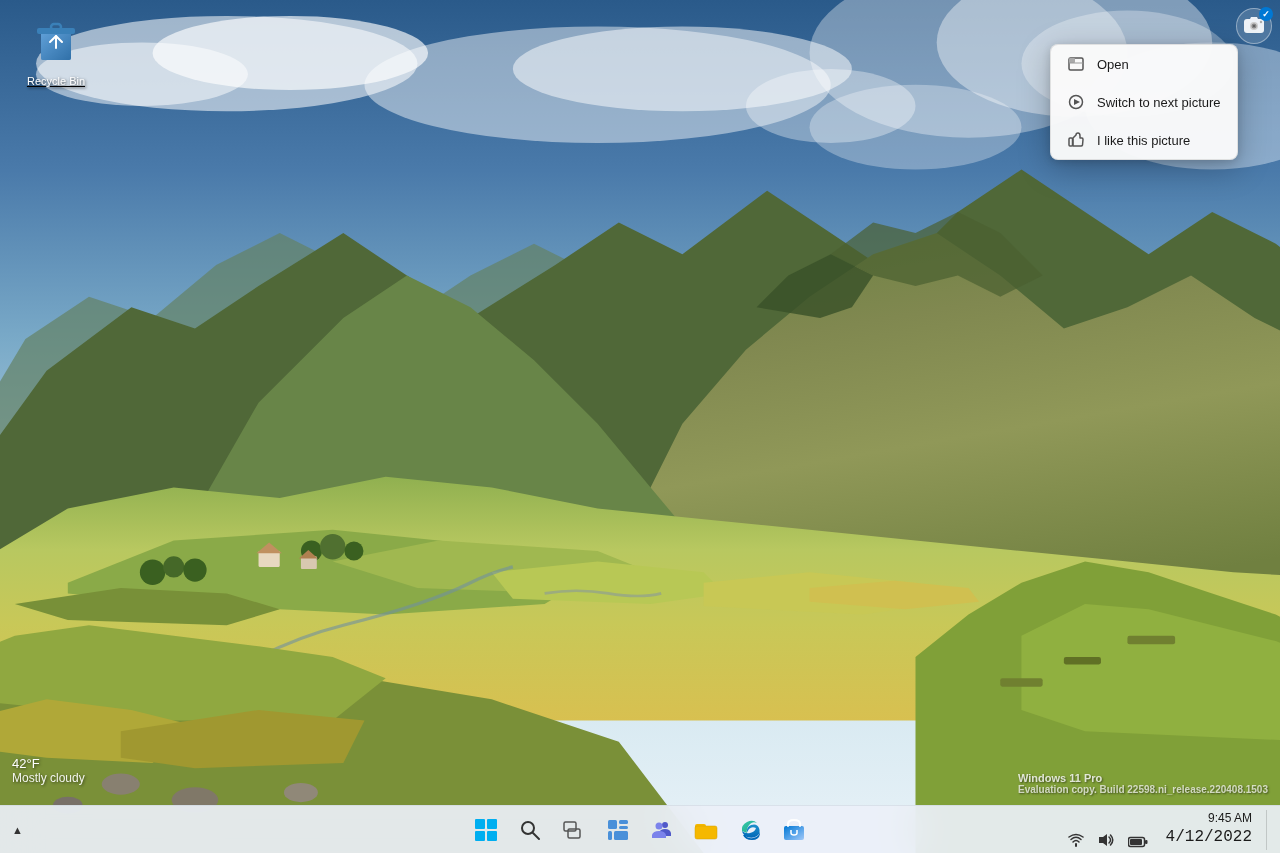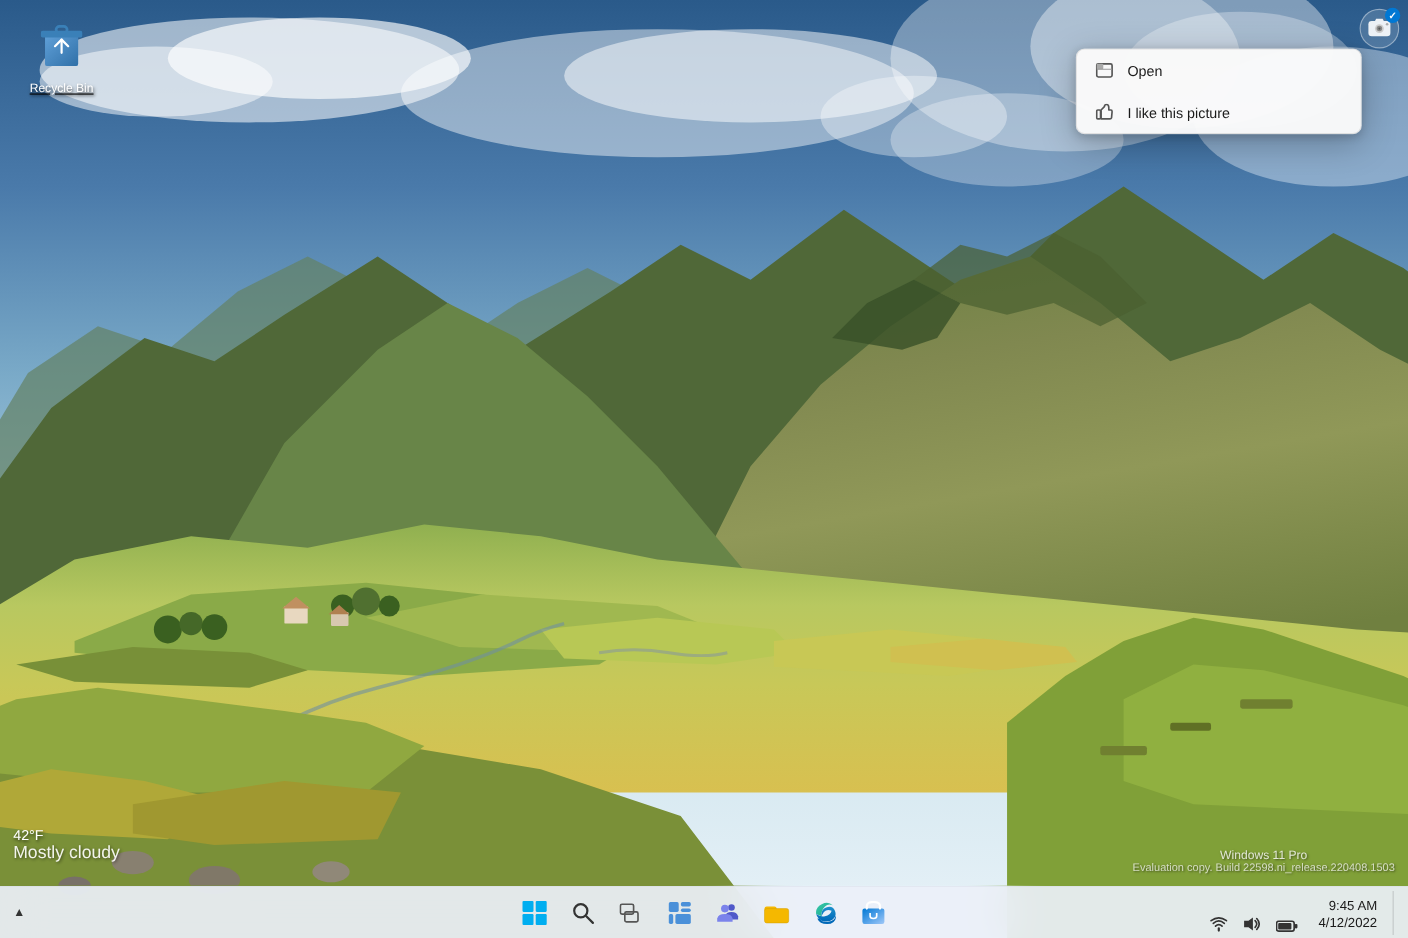--- a/index.html
+++ b/index.html
@@ -156,23 +156,24 @@
       min-width: 70px;
     }
 
     .clock-time {
       font-size: 12px;
       color: #1a1a1a;
       font-weight: 400;
       line-height: 1.3;
     }
     .clock-date {
-      font-size: 12px;
+      font-size: 16px;
       color: #1a1a1a;
       line-height: 1.3;
+      font-family: Liberation Mono, monospace;
     }
 
     
     .recycle-bin {
       position: absolute;
       top: 16px;
       left: 20px;
       display: flex;
       flex-direction: column;
       align-items: center;
@@ -209,21 +210,21 @@
       justify-content: center;
       cursor: pointer;
       border: 1.5px solid rgba(255,255,255,0.4);
     }
 
     
     .context-menu {
       position: absolute;
       top: 44px;
       right: 42px;
-      width: 260px;
+      width: 188px;
       background: rgba(250, 250, 250, 0.97);
       border-radius: 8px;
       box-shadow: 0 8px 32px rgba(0,0,0,0.25), 0 2px 8px rgba(0,0,0,0.15);
       overflow: hidden;
       border: 1px solid rgba(200,200,200,0.5);
     }
 
     .context-menu-item {
       display: flex;
       align-items: center;
@@ -242,22 +243,23 @@
       justify-content: center;
       font-size: 15px;
       flex-shrink: 0;
     }
 
     
     .windows-watermark {
       position: absolute;
       bottom: 58px;
       right: 12px;
-      text-align: center;
+      text-align: left;
       pointer-events: none;
+      font-weight: bold;
     }
     .watermark-line1 {
       font-size: 11px;
       color: rgba(255,255,255,0.8);
       text-shadow: 1px 1px 2px rgba(0,0,0,0.5);
     }
     .watermark-line2 {
       font-size: 10px;
       color: rgba(255,255,255,0.7);
       text-shadow: 1px 1px 2px rgba(0,0,0,0.5);
@@ -269,21 +271,21 @@
       bottom: 68px;
       left: 12px;
       color: white;
     }
     .weather-temp {
       font-size: 13px;
       font-weight: 500;
       text-shadow: 1px 1px 3px rgba(0,0,0,0.6);
     }
     .weather-condition {
-      font-size: 16px;
+      font-size: 12px;
       text-shadow: 1px 1px 3px rgba(0,0,0,0.6);
       opacity: 0.9;
     }
 
     
   </style>
 </head>
 <body>
 
 <div class="desktop">
@@ -449,20 +451,29 @@
           <rect x="1" y="2" width="14" height="12" rx="1.5" fill="none" stroke="#555" stroke-width="1.5"></rect>
           <rect x="1" y="2" width="6" height="5" rx="1" fill="#aaa"></rect>
           <path d="M 1,7 L 15,7" stroke="#999" stroke-width="1"></path>
         </svg>
       </div>
       <span>Open</span>
     </div>
     <div class="context-menu-item">
       <div class="menu-icon">
         <svg width="16" height="16" viewBox="0 0 16 16">
+          <circle cx="8" cy="8" r="6.5" fill="none" stroke="#555" stroke-width="1.5"></circle>
+          <polygon points="6,5 12,8 6,11" fill="#555"></polygon>
+        </svg>
+      </div>
+      <span>Switch to next picture</span>
+    </div>
+    <div class="context-menu-item">
+      <div class="menu-icon">
+        <svg width="16" height="16" viewBox="0 0 16 16">
           <path d="M 8,3 Q 8,1 10,1 Q 12,1 12,4 L 12,6 L 14,6 Q 15,6 15,7.5 L 14.5,13 Q 14.2,14 13,14 L 5,14 L 5,6 L 8,3 Z" fill="none" stroke="#555" stroke-width="1.5" stroke-linejoin="round"></path>
           <rect x="1" y="6" width="3.5" height="8" rx="1" fill="none" stroke="#555" stroke-width="1.5"></rect>
         </svg>
       </div>
       <span>I like this picture</span>
     </div>
   </div>
 
   <div class="windows-watermark">
     <div class="watermark-line1">Windows 11 Pro</div>

